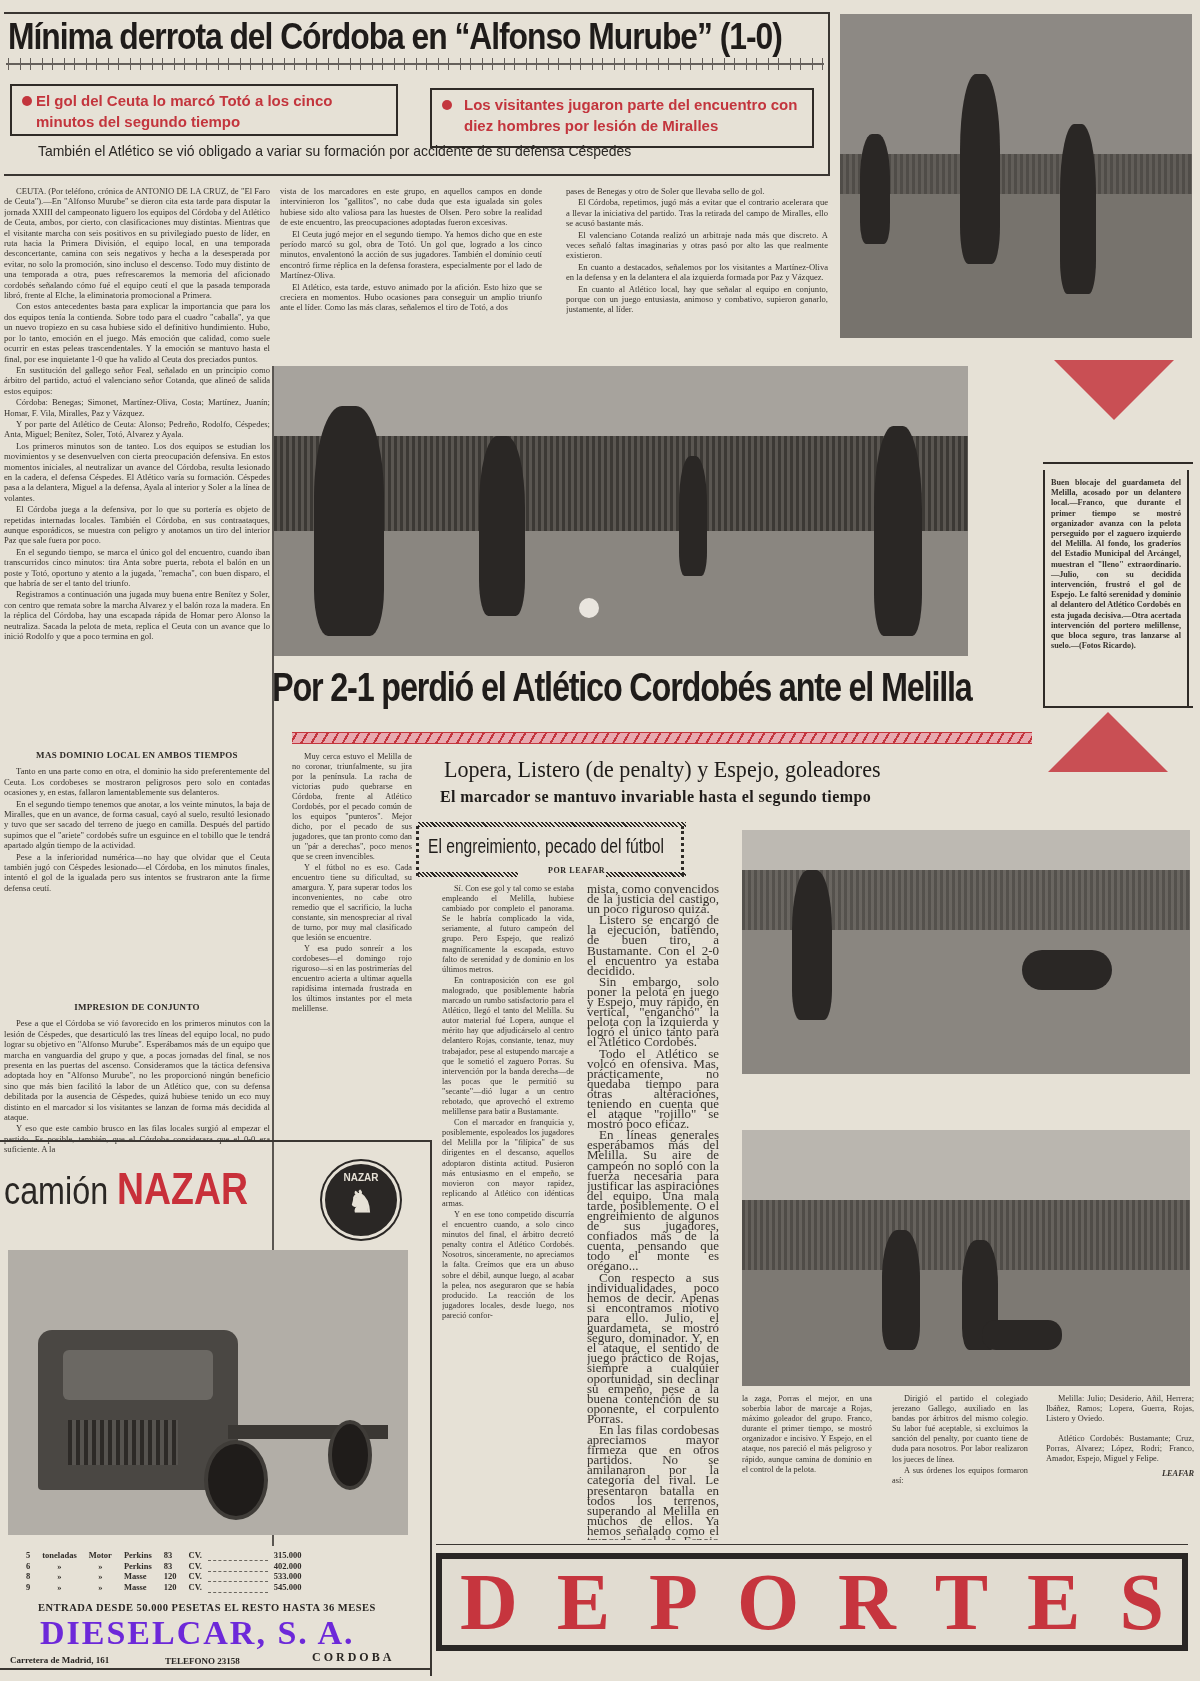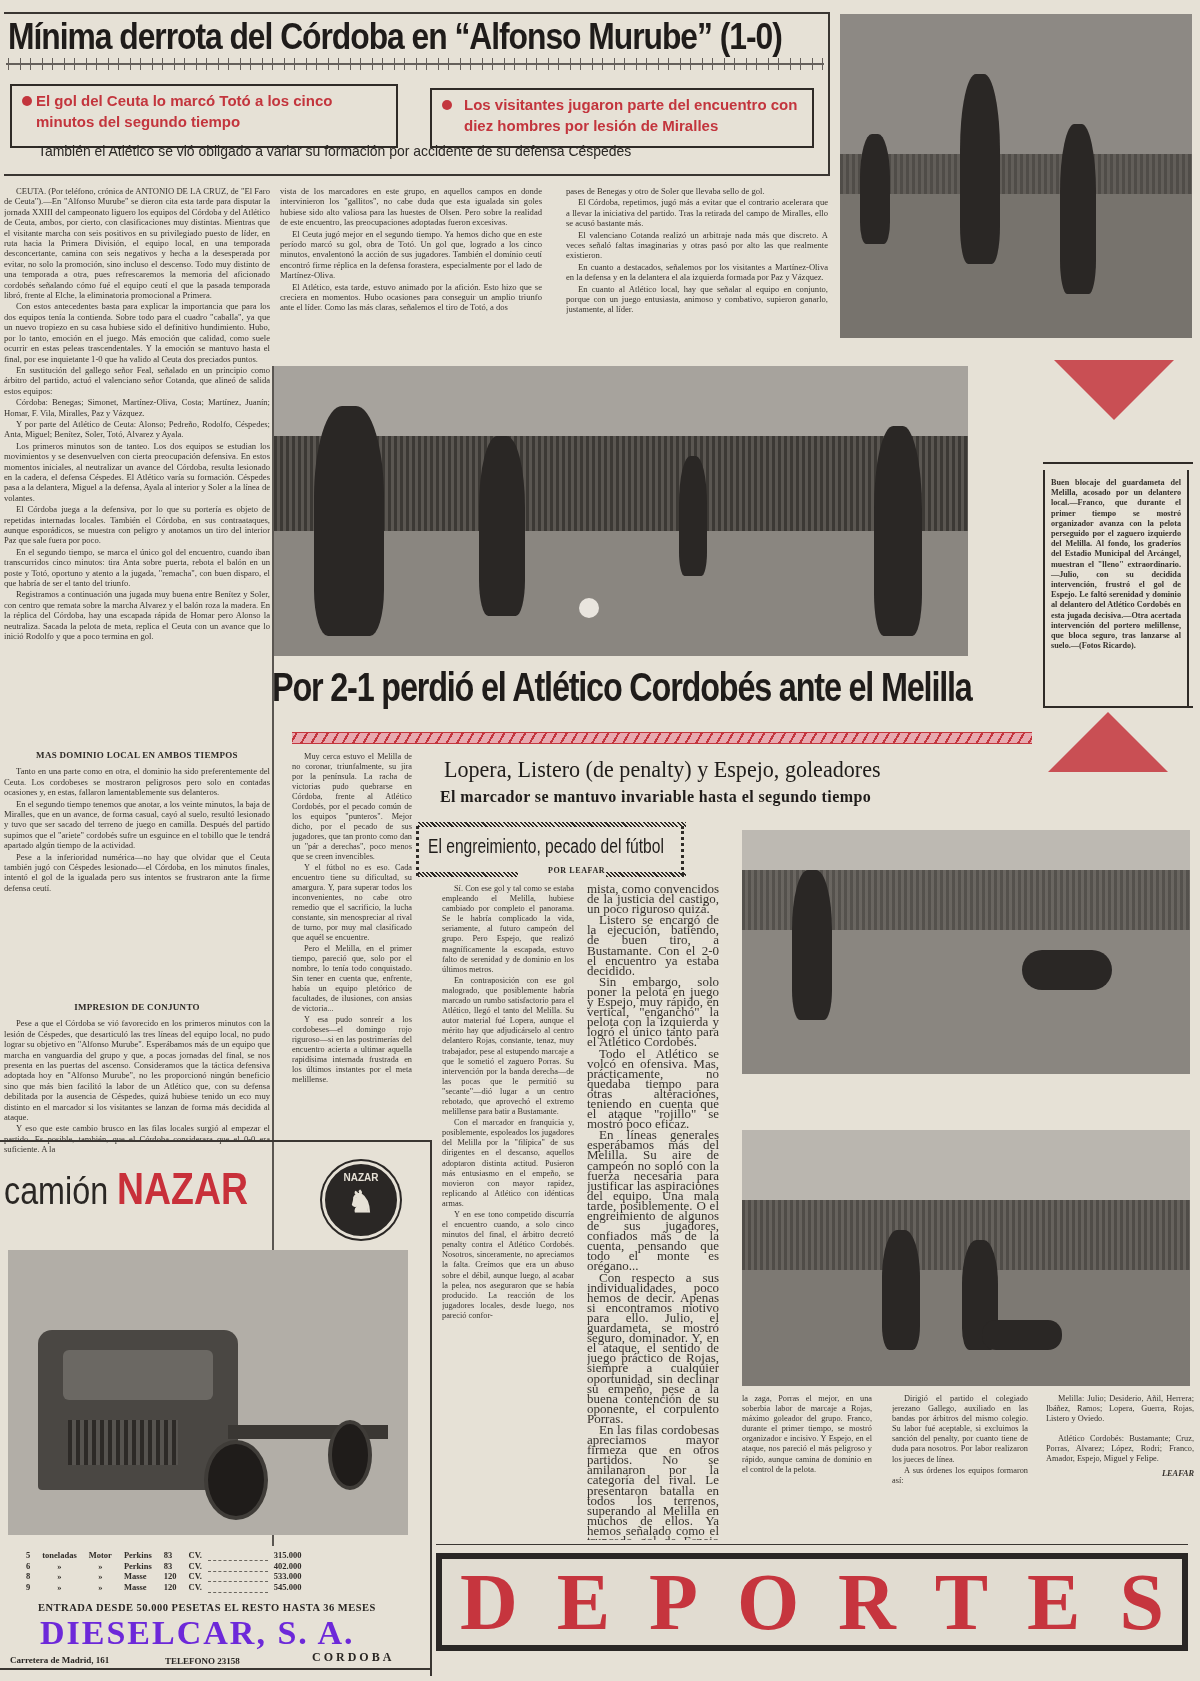--- a/index.html
+++ b/index.html
@@ -162,21 +162,21 @@
 </style>
 </head>
 <body>
 
 <div class="rule" style="left:4px;top:12px;width:826px;height:2px;"></div>
 <div class="rule" style="left:828px;top:12px;width:2px;height:162px;"></div>
 
 <div id="main-headline" class="abs">Mínima derrota del Córdoba en “Alfonso Murube” (1-0)</div>
 <div class="abs chain" style="left:6px;top:58px;width:818px;"></div>
 
-<div class="redbox" style="left:10px;top:84px;width:388px;height:64px;padding-left:24px;">
+<div class="redbox" style="left:10px;top:84px;width:388px;height:52px;padding-left:24px;">
   <span class="dot"></span>
   <span>El gol del Ceuta lo marcó Totó a los cinco minutos del segundo tiempo</span>
 </div>
 <div class="redbox" style="left:430px;top:88px;width:384px;height:60px;">
   <span class="dot"></span>
   <span>Los visitantes jugaron parte del encuentro con diez hombres por lesión de Miralles</span>
 </div>
 
 <div id="deck" class="abs">También el Atlético se vió obligado a variar su formación por accidente de su defensa Céspedes</div>
 <div class="rule" style="left:4px;top:174px;width:826px;height:2px;"></div>
@@ -243,22 +243,21 @@
 <div class="abs" style="left:1043px;top:706px;width:150px;height:2px;background:#2f2b27;"></div>
 <div class="abs arrow-up" style="left:1048px;top:712px;"></div>
 
 <div class="rule" style="left:272px;top:366px;width:2px;height:1180px;background:#5a5651;"></div>
 
 <div id="melilla-headline" class="abs">Por 2-1 perdió el Atlético Cordobés ante el Melilla</div>
 <div class="abs redzig" style="left:292px;top:732px;width:740px;"></div>
 
 <div class="abs col" style="left:292px;top:752px;width:120px;height:376px;font-size:8.3px;line-height:10px;">
   <p>Muy cerca estuvo el Melilla de no coronar, triunfalmente, su jira por la península. La racha de victorias pudo quebrarse en Córdoba, frente al Atlético Cordobés, por el pecado común de los equipos "punteros". Mejor dicho, por el pecado de sus jugadores, que tan pronto como dan un "pár a derechas", poco menos que se creen invencibles.</p>
-  <p>Y el fútbol no es eso. Cada encuentro tiene su dificultad, su amargura. Y, para superar todos los inconvenientes, no cabe otro remedio que el sacrificio, la lucha constante, sin menospreciar al rival de turno, por muy mal clasificado que aquél se encuentre.</p>
-  <p>Pero el Melilla, en el primer tiempo, pareció que, solo por el nombre, lo tenía todo conquistado. Sin tener en cuenta que, enfrente, había un equipo pletórico de facultades, de ilusiones, con ansias de victoria...</p>
+  <p>Y el fútbol no es eso. Cada encuentro tiene su dificultad, su amargura. Y, para superar todos los inconvenientes, no cabe otro remedio que el sacrificio, la lucha constante, sin menospreciar al rival de turno, por muy mal clasificado que lesión se encuentre.</p>
   <p>Y esa pudo sonreír a los cordobeses—el domingo rojo riguroso—si en las postrimerías del encuentro acierta a ultimar aquella rapidísima internada frustrada en los últimos instantes por el meta melillense.</p>
 </div>
 
 <div id="scorers" class="abs">Lopera, Listero (de penalty) y Espejo, goleadores</div>
 <div id="melilla-deck" class="abs">El marcador se mantuvo invariable hasta el segundo tiempo</div>
 
 <div class="abs wavy" style="left:418px;top:822px;width:268px;"></div>
 <div id="sidebar-box" class="abs"></div>
 <div id="sidebar-title" class="abs">El engreimiento, pecado del fútbol</div>
 <div class="abs wavy" style="left:418px;top:872px;width:100px;"></div>

